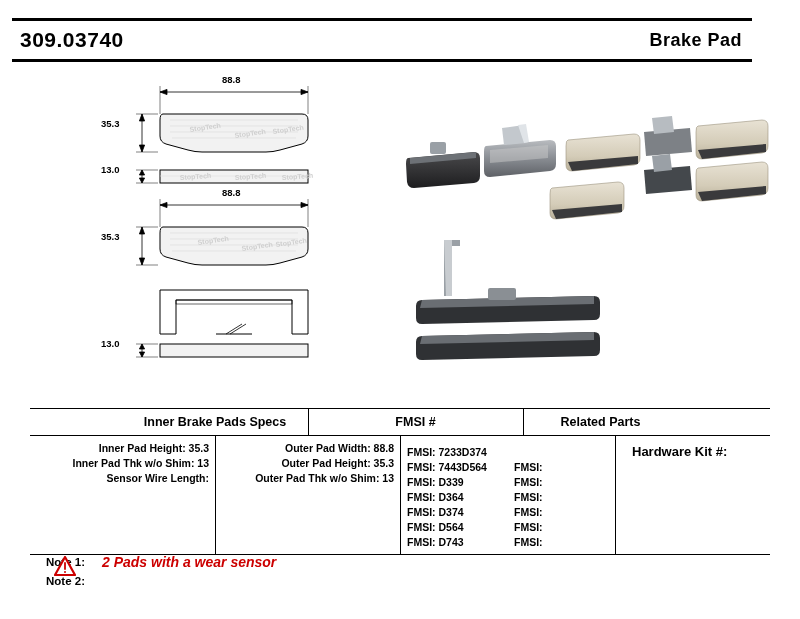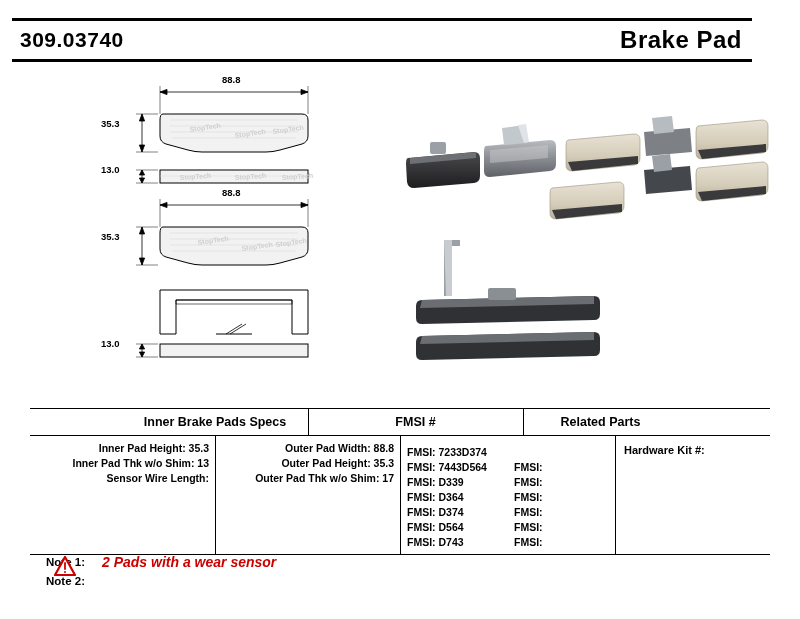--- a/index.html
+++ b/index.html
@@ -35,21 +35,21 @@
     align-items: center;
     justify-content: space-between;
   }
   .part-number {
     font-size: 21px;
     font-weight: bold;
     letter-spacing: 0.5px;
     padding-left: 8px;
   }
   .doc-title {
-    font-size: 24px;
+    font-size: 18px;
     font-weight: bold;
     letter-spacing: 0.5px;
     padding-right: 10px;
   }
 
   
   .drawing {
     position: absolute;
     left: 30px;
     top: 62px;
@@ -118,24 +118,25 @@
   }
   .fmsi-col.a { padding-left: 6px; }
   .fmsi-col.b { padding-left: 6px; }
   .fmsi-item {
     font-size: 10.5px;
     font-weight: bold;
     padding: 1.5px 0;
     white-space: nowrap;
   }
   .related-item {
-    font-size: 11px;
+    font-size: 13px;
     font-weight: bold;
     padding: 4px 0 0 8px;
     white-space: nowrap;
+    margin-left: 8px;
   }
   .spec-body .col { padding-top: 4px; }
 
   
   .notes {
     position: absolute;
     left: 46px;
     top: 552px;
     width: 700px;
   }
@@ -352,21 +353,21 @@
 
       <div class="col c1">
         <div class="spec-row">Inner Pad Height: 35.3</div>
         <div class="spec-row">Inner Pad Thk w/o Shim: 13</div>
         <div class="spec-row">Sensor Wire Length:</div>
       </div>
 
       <div class="col c2">
         <div class="spec-row">Outer Pad Width: 88.8</div>
         <div class="spec-row">Outer Pad Height: 35.3</div>
-        <div class="spec-row">Outer Pad Thk w/o Shim: 17</div>
+        <div class="spec-row">Outer Pad Thk w/o Shim: 13</div>
       </div>
 
       <div class="col c3">
         <div class="fmsi-grid">
           <div class="fmsi-col a">
             <div class="fmsi-item">FMSI: 7233D374</div>
             <div class="fmsi-item">FMSI: 7443D564</div>
             <div class="fmsi-item">FMSI: D339</div>
             <div class="fmsi-item">FMSI: D364</div>
             <div class="fmsi-item">FMSI: D374</div>

